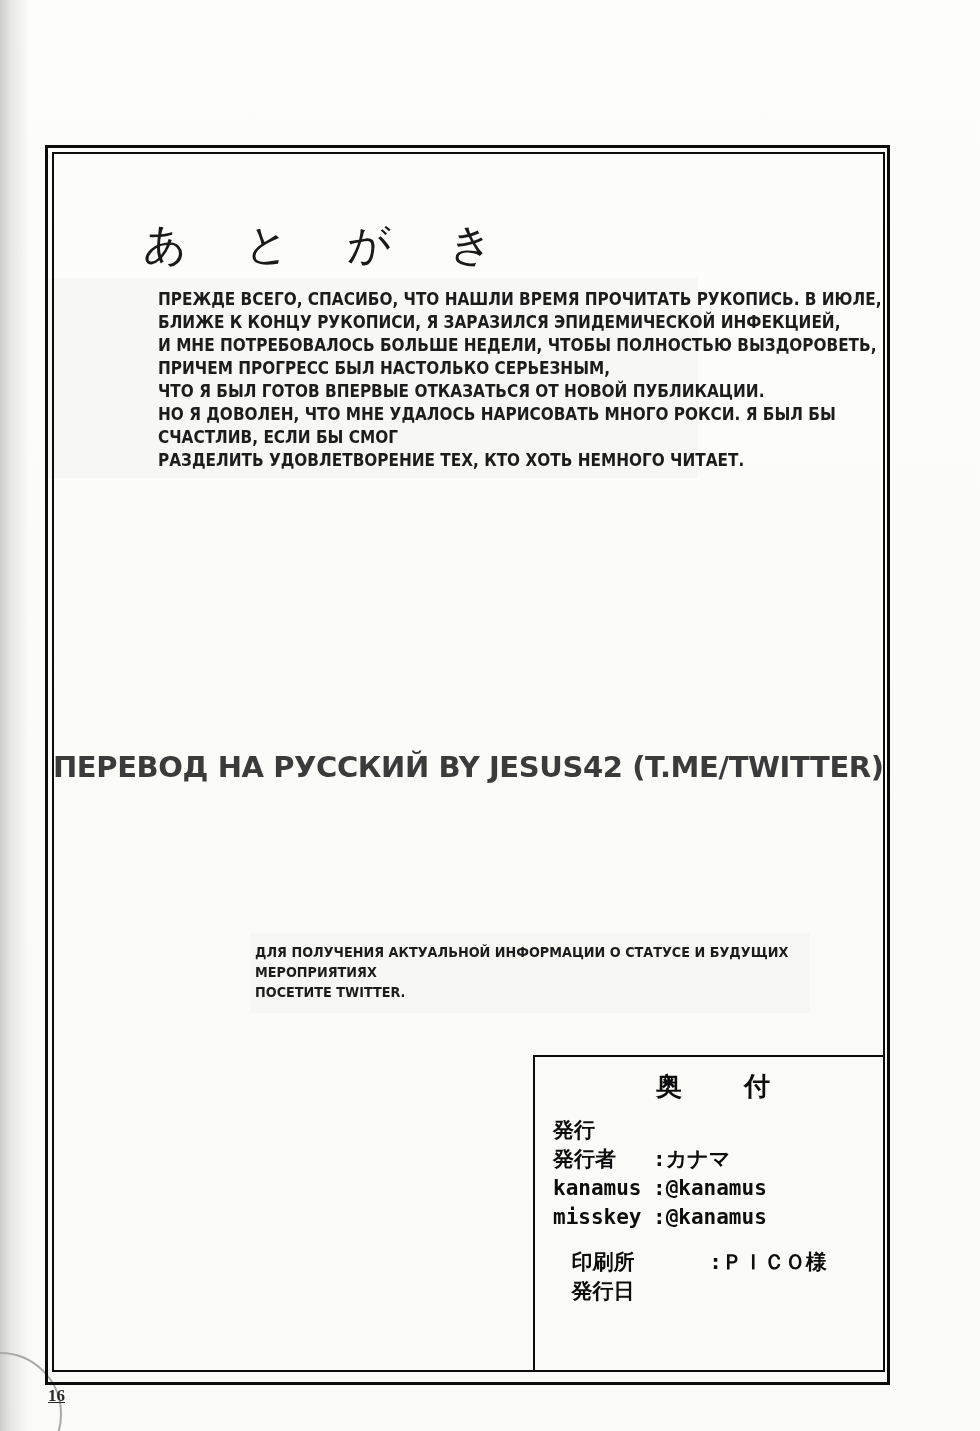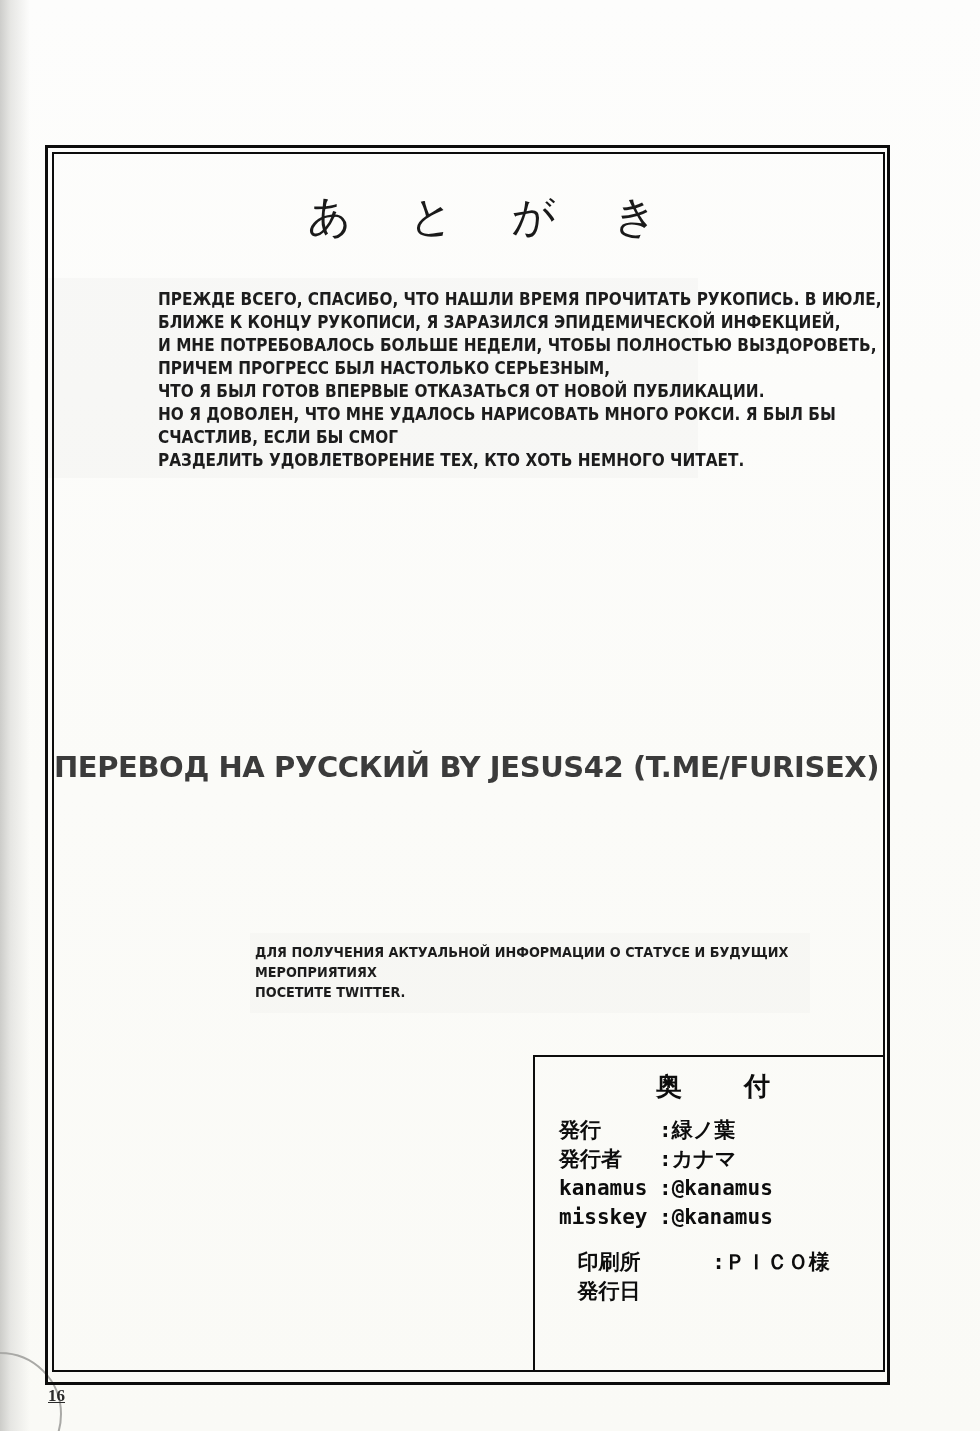--- a/index.html
+++ b/index.html
@@ -58,24 +58,24 @@
     position: absolute;
     left: 52px; top: 152px;
     width: 833px; height: 1220px;
     border: 2px solid #0c0c0c;
     box-sizing: border-box;
   }
 
   
   .title {
     position: absolute;
-    left: 53px; top: 188px;
+    left: 53px; top: 216px;
     width: 827px;
     margin: 0;
-    text-align: center;
+    text-align: left;
     font-size: 43px;
     font-weight: 400;
     letter-spacing: 58px;
     padding-left: 90px;
     box-sizing: border-box;
     color: #1a1a1a;
     white-space: nowrap;
   }
 
   
@@ -133,21 +133,21 @@
     text-align: center;
     font-size: 26px;
     font-weight: 700;
     letter-spacing: 18px;
     padding-left: 26px;
     color: #0d0d0d;
     white-space: nowrap;
   }
   .colophon-rows {
     margin-top: 12px;
-    margin-left: 24px;
+    margin-left: 18px;
     font-family: "DejaVu Sans Mono", "DejaVu Sans", sans-serif;
     font-weight: 700;
     font-size: 21px;
     line-height: 29px;
     color: #0d0d0d;
   }
   .colophon-rows.print { margin-top: 16px; text-align: center; }
   .crow { display: grid; grid-template-columns: 100px 1fr; white-space: nowrap; }
   .cvalue.indent { padding-left: 64px; }
 
@@ -181,35 +181,34 @@
     <div>ПРЕЖДЕ ВСЕГО, СПАСИБО, ЧТО НАШЛИ ВРЕМЯ ПРОЧИТАТЬ РУКОПИСЬ. В ИЮЛЕ,</div>
     <div>БЛИЖЕ К КОНЦУ РУКОПИСИ, Я ЗАРАЗИЛСЯ ЭПИДЕМИЧЕСКОЙ ИНФЕКЦИЕЙ,</div>
     <div>И МНЕ ПОТРЕБОВАЛОСЬ БОЛЬШЕ НЕДЕЛИ, ЧТОБЫ ПОЛНОСТЬЮ ВЫЗДОРОВЕТЬ,</div>
     <div>ПРИЧЕМ ПРОГРЕСС БЫЛ НАСТОЛЬКО СЕРЬЕЗНЫМ,</div>
     <div>ЧТО Я БЫЛ ГОТОВ ВПЕРВЫЕ ОТКАЗАТЬСЯ ОТ НОВОЙ ПУБЛИКАЦИИ.</div>
     <div>НО Я ДОВОЛЕН, ЧТО МНЕ УДАЛОСЬ НАРИСОВАТЬ МНОГО РОКСИ. Я БЫЛ БЫ</div>
     <div>СЧАСТЛИВ, ЕСЛИ БЫ СМОГ</div>
     <div>РАЗДЕЛИТЬ УДОВЛЕТВОРЕНИЕ ТЕХ, КТО ХОТЬ НЕМНОГО ЧИТАЕТ.</div>
   </div>
 
-  <div class="credit">ПЕРЕВОД НА РУССКИЙ BY JESUS42 (T.ME/FURISEX)</div>
+  <div class="credit">ПЕРЕВОД НА РУССКИЙ BY JESUS42 (T.ME/TWITTER)</div>
 
   <div class="info-note">
     <div>ДЛЯ ПОЛУЧЕНИЯ АКТУАЛЬНОЙ ИНФОРМАЦИИ О СТАТУСЕ И БУДУЩИХ</div>
     <div>МЕРОПРИЯТИЯХ</div>
     <div>ПОСЕТИТЕ TWITTER.</div>
   </div>
 
   <div class="colophon">
     <div class="colophon-header">奥　付</div>
 
     <div class="colophon-rows">
       <div class="crow">
         <span class="clabel">発行</span>
-        <span class="cvalue">:緑ノ葉</span>
       </div>
       <div class="crow">
         <span class="clabel">発行者</span>
         <span class="cvalue">:カナマ</span>
       </div>
       <div class="crow">
         <span class="clabel">kanamus</span>
         <span class="cvalue">:@kanamus</span>
       </div>
       <div class="crow">

